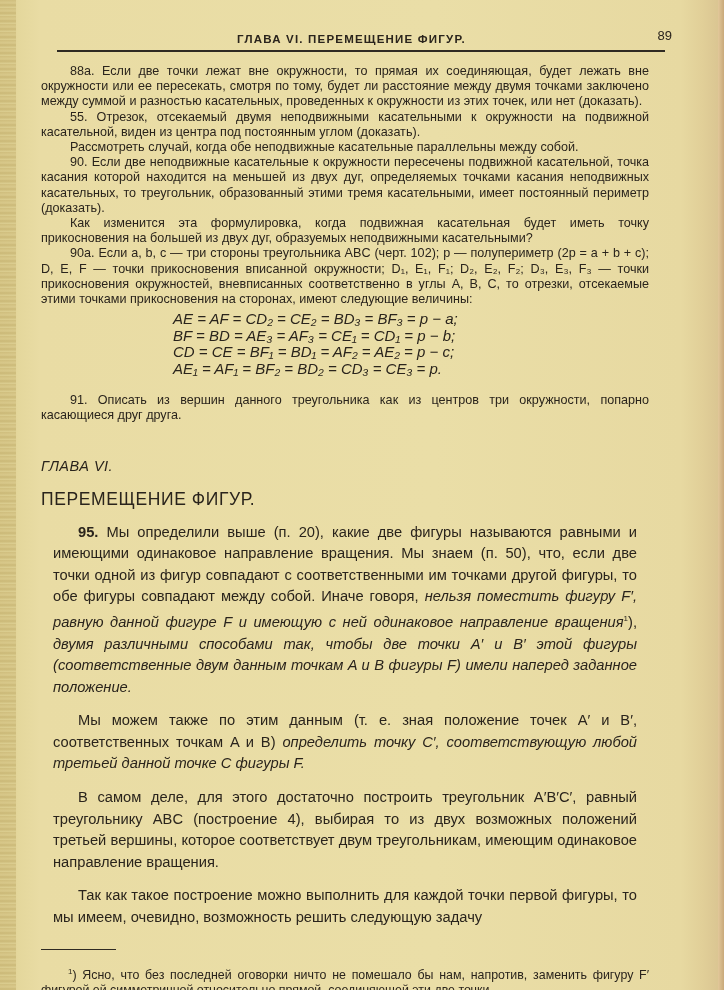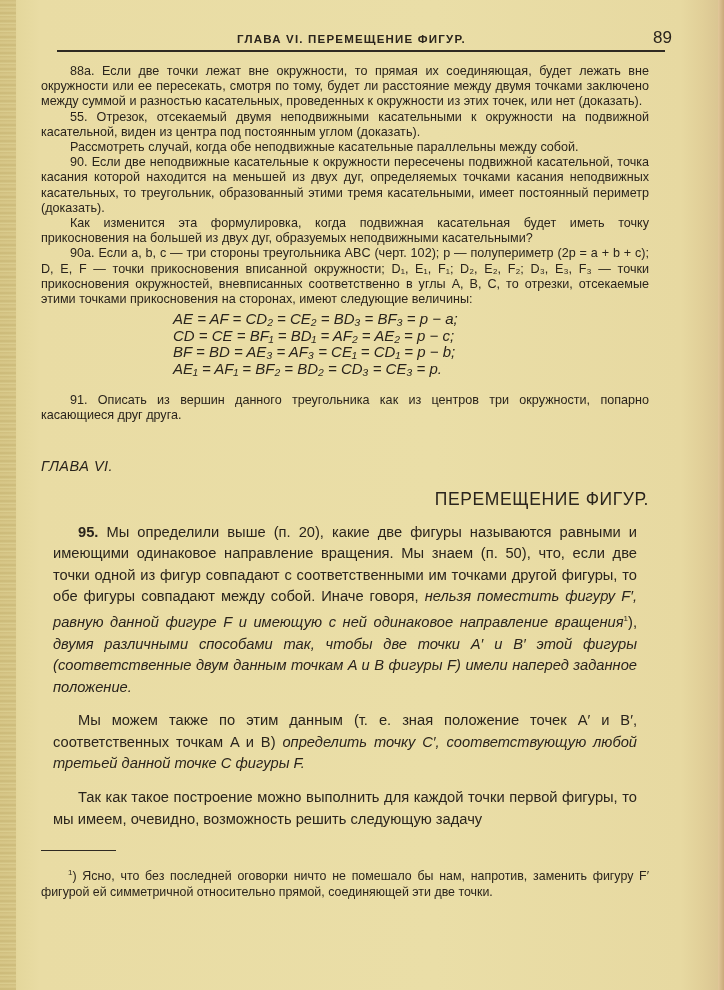--- a/index.html
+++ b/index.html
@@ -24,21 +24,21 @@
   }
   .header {
     position: absolute; left: 57px; top: 28px; width: 615px; height: 20px;
     font-family: "Liberation Sans", "DejaVu Sans", sans-serif;
   }
   .running-head {
     position: absolute; left: 180px; top: 5px;
     font-size: 11.5px; letter-spacing: 1.2px; font-weight: bold;
   }
   .page-number {
-    position: absolute; right: 0; top: 0; font-size: 17px;
+    position: absolute; right: 0; top: 0; font-size: 13px;
   }
   .header-rule {
     position: absolute; left: 57px; top: 50px; width: 608px; height: 1.5px; background: #2f2a22;
   }
   .body {
     position: absolute; left: 41px; top: 64px; width: 608px;
     font-family: "Liberation Sans", "DejaVu Sans", sans-serif;
   }
   .exercises p {
     margin: 0; font-size: 12.6px; line-height: 15.2px; text-align: justify;
@@ -46,21 +46,21 @@
   }
   .formulas {
     margin: 4px 0 4px 132px; font-style: italic; font-size: 15px; line-height: 16.5px;
     font-family: "Liberation Sans", "DejaVu Sans", sans-serif;
   }
   .gap-after-formula { height: 12px; }
   .chapter-label {
     font-style: italic; font-size: 14.5px; margin-top: 34px; letter-spacing: .5px;
   }
   .chapter-title {
-    text-align: right; font-size: 17.5px; margin-top: 15px; letter-spacing: .6px; font-weight: normal;
+    text-align: left; font-size: 17.5px; margin-top: 15px; letter-spacing: .6px; font-weight: normal;
   }
   .main p {
     margin: 12px; font-size: 14.7px; line-height: 21.6px; text-align: justify; text-indent: 25px;
   }
   .main p + p { margin-top: 4px; }
   .main .num { font-weight: bold; }
   .main em { font-style: italic; }
   .footnote-rule {
     width: 75px; height: 1.2px; background: #2f2a22; margin: 20px 0 14px 0;
   }
@@ -85,33 +85,34 @@
   <div class="body">
     <div class="exercises">
       <p>88а. Если две точки лежат вне окружности, то прямая их соединяющая, будет лежать вне окружности или ее пересекать, смотря по тому, будет ли расстояние между двумя точками заключено между суммой и разностью касательных, проведенных к окружности из этих точек, или нет (доказать).</p>
       <p>55. Отрезок, отсекаемый двумя неподвижными касательными к окружности на подвижной касательной, виден из центра под постоянным углом (доказать).</p>
       <p>Рассмотреть случай, когда обе неподвижные касательные параллельны между собой.</p>
       <p>90. Если две неподвижные касательные к окружности пересечены подвижной касательной, точка касания которой находится на меньшей из двух дуг, определяемых точками касания неподвижных касательных, то треугольник, образованный этими тремя касательными, имеет постоянный периметр (доказать).</p>
       <p>Как изменится эта формулировка, когда подвижная касательная будет иметь точку прикосновения на большей из двух дуг, образуемых неподвижными касательными?</p>
       <p>90а. Если a, b, c — три стороны треугольника ABC (черт. 102); p — полупериметр (2p = a + b + c); D, E, F — точки прикосновения вписанной окружности; D₁, E₁, F₁; D₂, E₂, F₂; D₃, E₃, F₃ — точки прикосновения окружностей, вневписанных соответственно в углы A, B, C, то отрезки, отсекаемые этими точками прикосновения на сторонах, имеют следующие величины:</p>
       <div class="formulas">
         <div>AE = AF = CD₂ = CE₂ = BD₃ = BF₃ = p − a;</div>
+        <div>BF = BD = AE₃ = AF₃ = CE₁ = CD₁ = p − b;</div>
         <div>CD = CE = BF₁ = BD₁ = AF₂ = AE₂ = p − c;</div>
-        <div>BF = BD = AE₃ = AF₃ = CE₁ = CD₁ = p − b;</div>
         <div>AE₁ = AF₁ = BF₂ = BD₂ = CD₃ = CE₃ = p.</div>
       </div>
       <div class="gap-after-formula"></div>
       <p>91. Описать из вершин данного треугольника как из центров три окружности, попарно касающиеся друг друга.</p>
     </div>
 
     <div class="chapter-label">ГЛАВА VI.</div>
     <div class="chapter-title">ПЕРЕМЕЩЕНИЕ ФИГУР.</div>
 
     <div class="main" style="margin-top:12px;">
       <p><span class="num">95.</span><span> Мы определили выше (п. 20), какие две фигуры называются равными и имеющими одинаковое направление вращения. Мы знаем (п. 50), что, если две точки одной из фигур совпадают с соответственными им точками другой фигуры, то обе фигуры совпадают между собой. Иначе говоря, </span><em>нельзя поместить фигуру F′, равную данной фигуре F и имеющую с ней одинаковое направление вращения</em><sup>1</sup><span>), </span><em>двумя различными способами так, чтобы две точки A′ и B′ этой фигуры (соответственные двум данным точкам A и B фигуры F) имели наперед заданное положение.</em></p>
       <p><span>Мы можем также по этим данным (т. е. зная положение точек A′ и B′, соответственных точкам A и B) </span><em>определить точку C′, соответствующую любой третьей данной точке C фигуры F.</em></p>
+      <p>В самом деле, для этого достаточно построить треугольник A′B′C′, равный треугольнику ABC (построение 4), выбирая то из двух возможных положений третьей вершины, которое соответствует двум треугольникам, имеющим одинаковое направление вращения.</p>
       <p>Так как такое построение можно выполнить для каждой точки первой фигуры, то мы имеем, очевидно, возможность решить следующую задачу</p>
     </div>
 
     <div class="footnote-rule"></div>
     <p class="footnote"><sup>1</sup><span>) Ясно, что без последней оговорки ничто не помешало бы нам, напротив, заменить фигуру F′ фигурой ей симметричной относительно прямой, соединяющей эти две точки.</span></p>
   </div>
 </div>
 
 </body></html>

